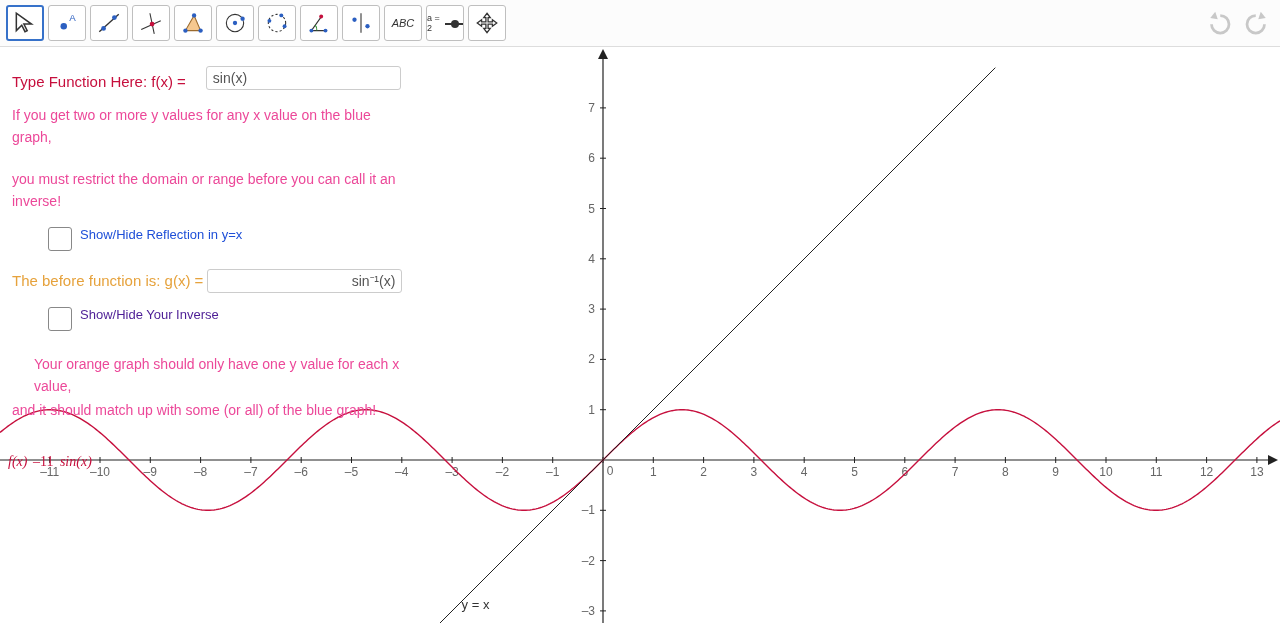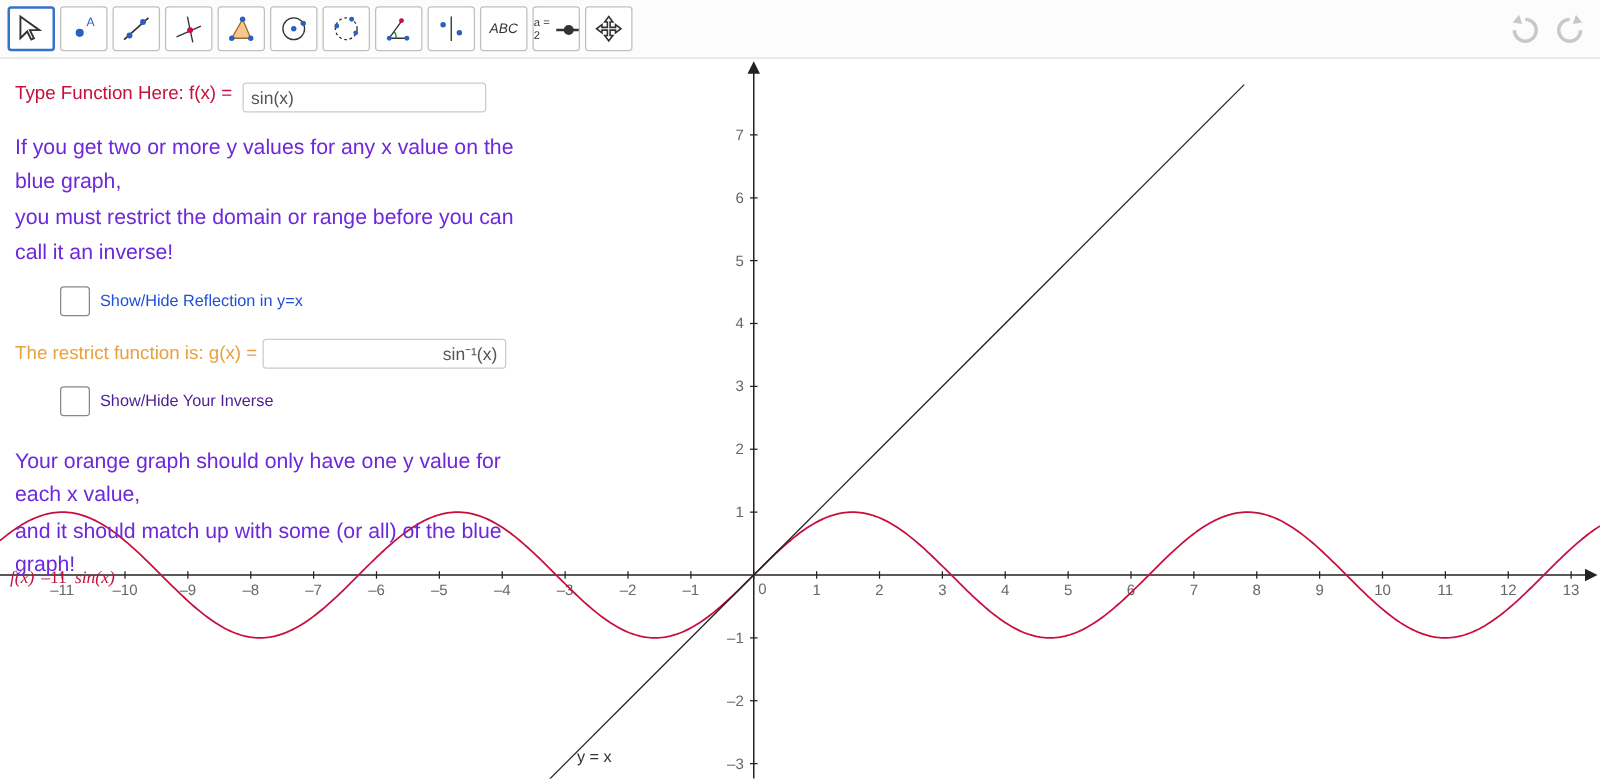--- a/index.html
+++ b/index.html
@@ -44,29 +44,29 @@
     width: 34px; height: 30px;
     color: #c0c0c0;
     cursor: pointer;
   }
   
   .panel {
     position: absolute;
     left: 12px; top: 66px;
     width: 400px;
   }
-  .line1 { color:#c60f3d; font-size:15px; display:flex; align-items:flex-start; gap:8px; }
+  .line1 { color:#c60f3d; font-size:15px; display:flex; align-items:flex-end; gap:20px; }
   .line-orange { color:#e6a23c; font-size:15px; display:flex; align-items:center; gap:4px; margin-top:18px;}
   .inpbox {
     border:1px solid #ccc; border-radius:3px;
     padding:3px 6px; min-width:140px; height:24px;
     font-size:14px; color:#555; background:#fff;
   }
-  .note { color:#6d28d9; font-size:17px; margin-top:8px; line-height:1.6;}
-  .chk-row { display:flex; align-items:center; gap:8px; margin:14px 0 0 36px;}
+  .note { color:#ec4899; font-size:14px; margin-top:8px; line-height:1.6;}
+  .chk-row { display:flex; gap:8px; margin:14px 0 0 36px;}
   .chk {
     width:24px; height:24px; border:1px solid #888; border-radius:3px; background:#fff;
   }
   .lbl-blue { color:#1e4fd8; font-size:13px;}
   .lbl-orange { color:#4c1d95; font-size:13px;}
   
   .graph {
     position:absolute; left:0; top:47px; width:1280px; height:576px;
   }
   .graph svg { width:100%; height:100%; }
@@ -262,28 +262,28 @@
     </text>
   </svg>
 </div>
 
 <div class="panel">
   <div class="line1">
     <span>Type Function Here: f(x) =</span>
     <input class="inpbox" value="sin(x)" style="">
   </div>
   <div class="note" style="margin-top:14px;">If you get two or more y values for any x value on the blue graph,</div>
-  <div class="note" style="margin-top:2px;">you must restrict the domain or range before you can call it an inverse!</div>
+  <div class="note" style="margin-top:19px;">you must restrict the domain or range before you can call it an inverse!</div>
   <div class="chk-row">
     <div class="chk"></div>
     <span class="lbl-blue">Show/Hide Reflection in y=x</span>
   </div>
   <div class="line-orange">
-    <span>The restrict function is: g(x) =</span>
+    <span>The before function is: g(x) =</span>
     <input class="inpbox" style="min-width: 160px; text-align: right;" value="sin⁻¹(x)">
   </div>
   <div class="chk-row">
     <div class="chk"></div>
     <span class="lbl-orange">Show/Hide Your Inverse</span>
   </div>
-  <div class="note" style="margin-top:22px;">Your orange graph should only have one y value for each x value,</div>
+  <div class="note" style="margin-top:22px;margin-left:22px;">Your orange graph should only have one y value for each x value,</div>
   <div class="note" style="margin-top:2px;">and it should match up with some (or all) of the blue graph!</div>
 </div>
 
 </body></html>

